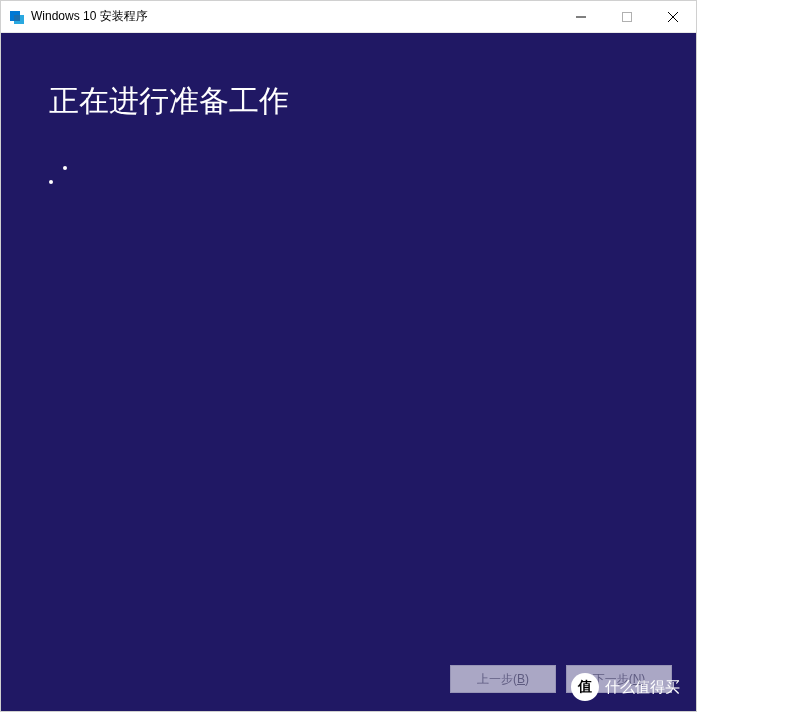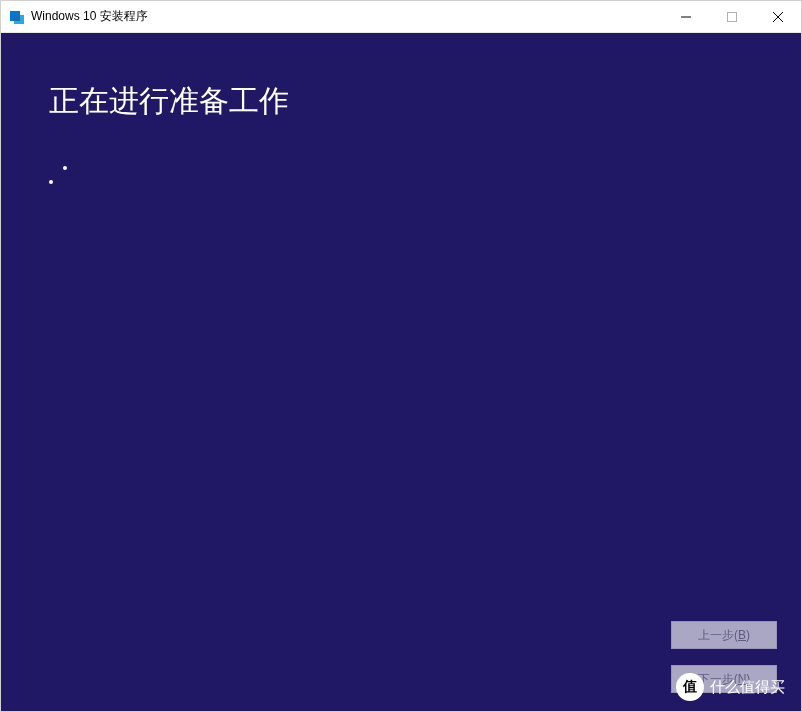--- a/index.html
+++ b/index.html
@@ -8,21 +8,21 @@
       padding: 0;
     }
     body {
       font-family: "Microsoft YaHei", "Segoe UI", Tahoma, sans-serif;
       background: #ffffff;
       width: 802px;
       height: 712px;
       overflow: hidden;
     }
     .window {
-      width: 802px;
+      width: 697px;
       height: 712px;
       border: 1px solid #d0d0d0;
       display: flex;
       flex-direction: column;
       background: #ffffff;
     }
     .titlebar {
       height: 32px;
       display: flex;
       align-items: center;
@@ -84,22 +84,21 @@
       background: #ffffff;
       border-radius: 50%;
     }
     .spinner-dot.d1 { top: 4px; left: 22px; }
     .spinner-dot.d2 { top: 18px; left: 8px; }
     .footer {
       position: absolute;
       bottom: 18px;
       right: 24px;
       display: flex;
-      gap: 16px;
-      flex-direction: column;
+      gap: 10px;
     }
     .btn {
       width: 106px;
       height: 28px;
       background: #aaa7c5;
       color: #5e5b80;
       border: 1px solid #9794b6;
       font-size: 12px;
       font-family: inherit;
       display: flex;

